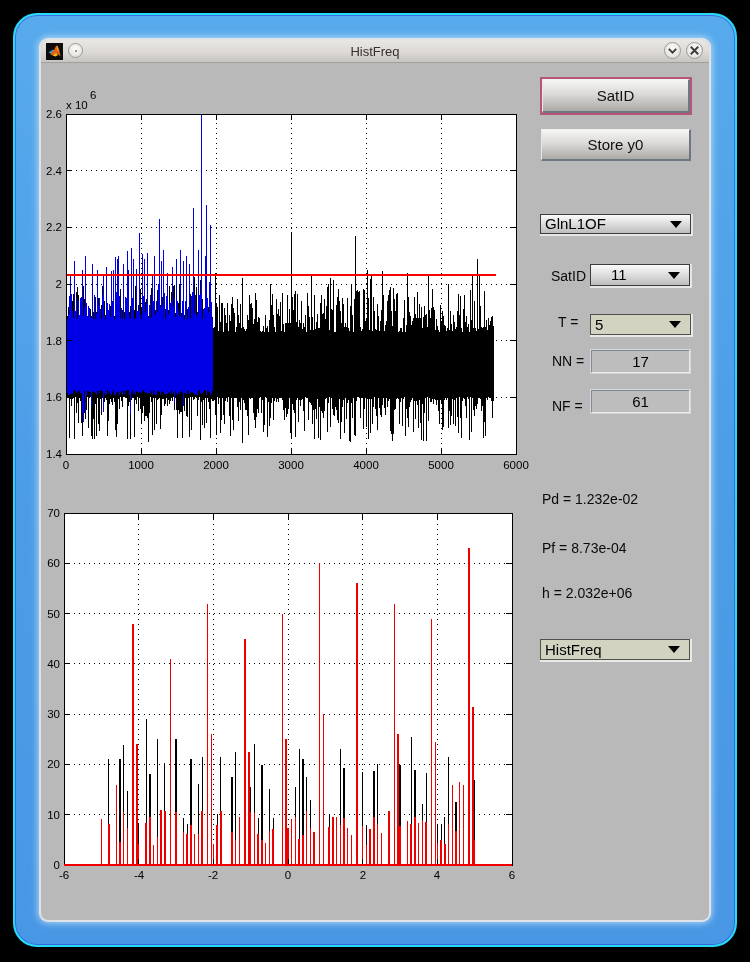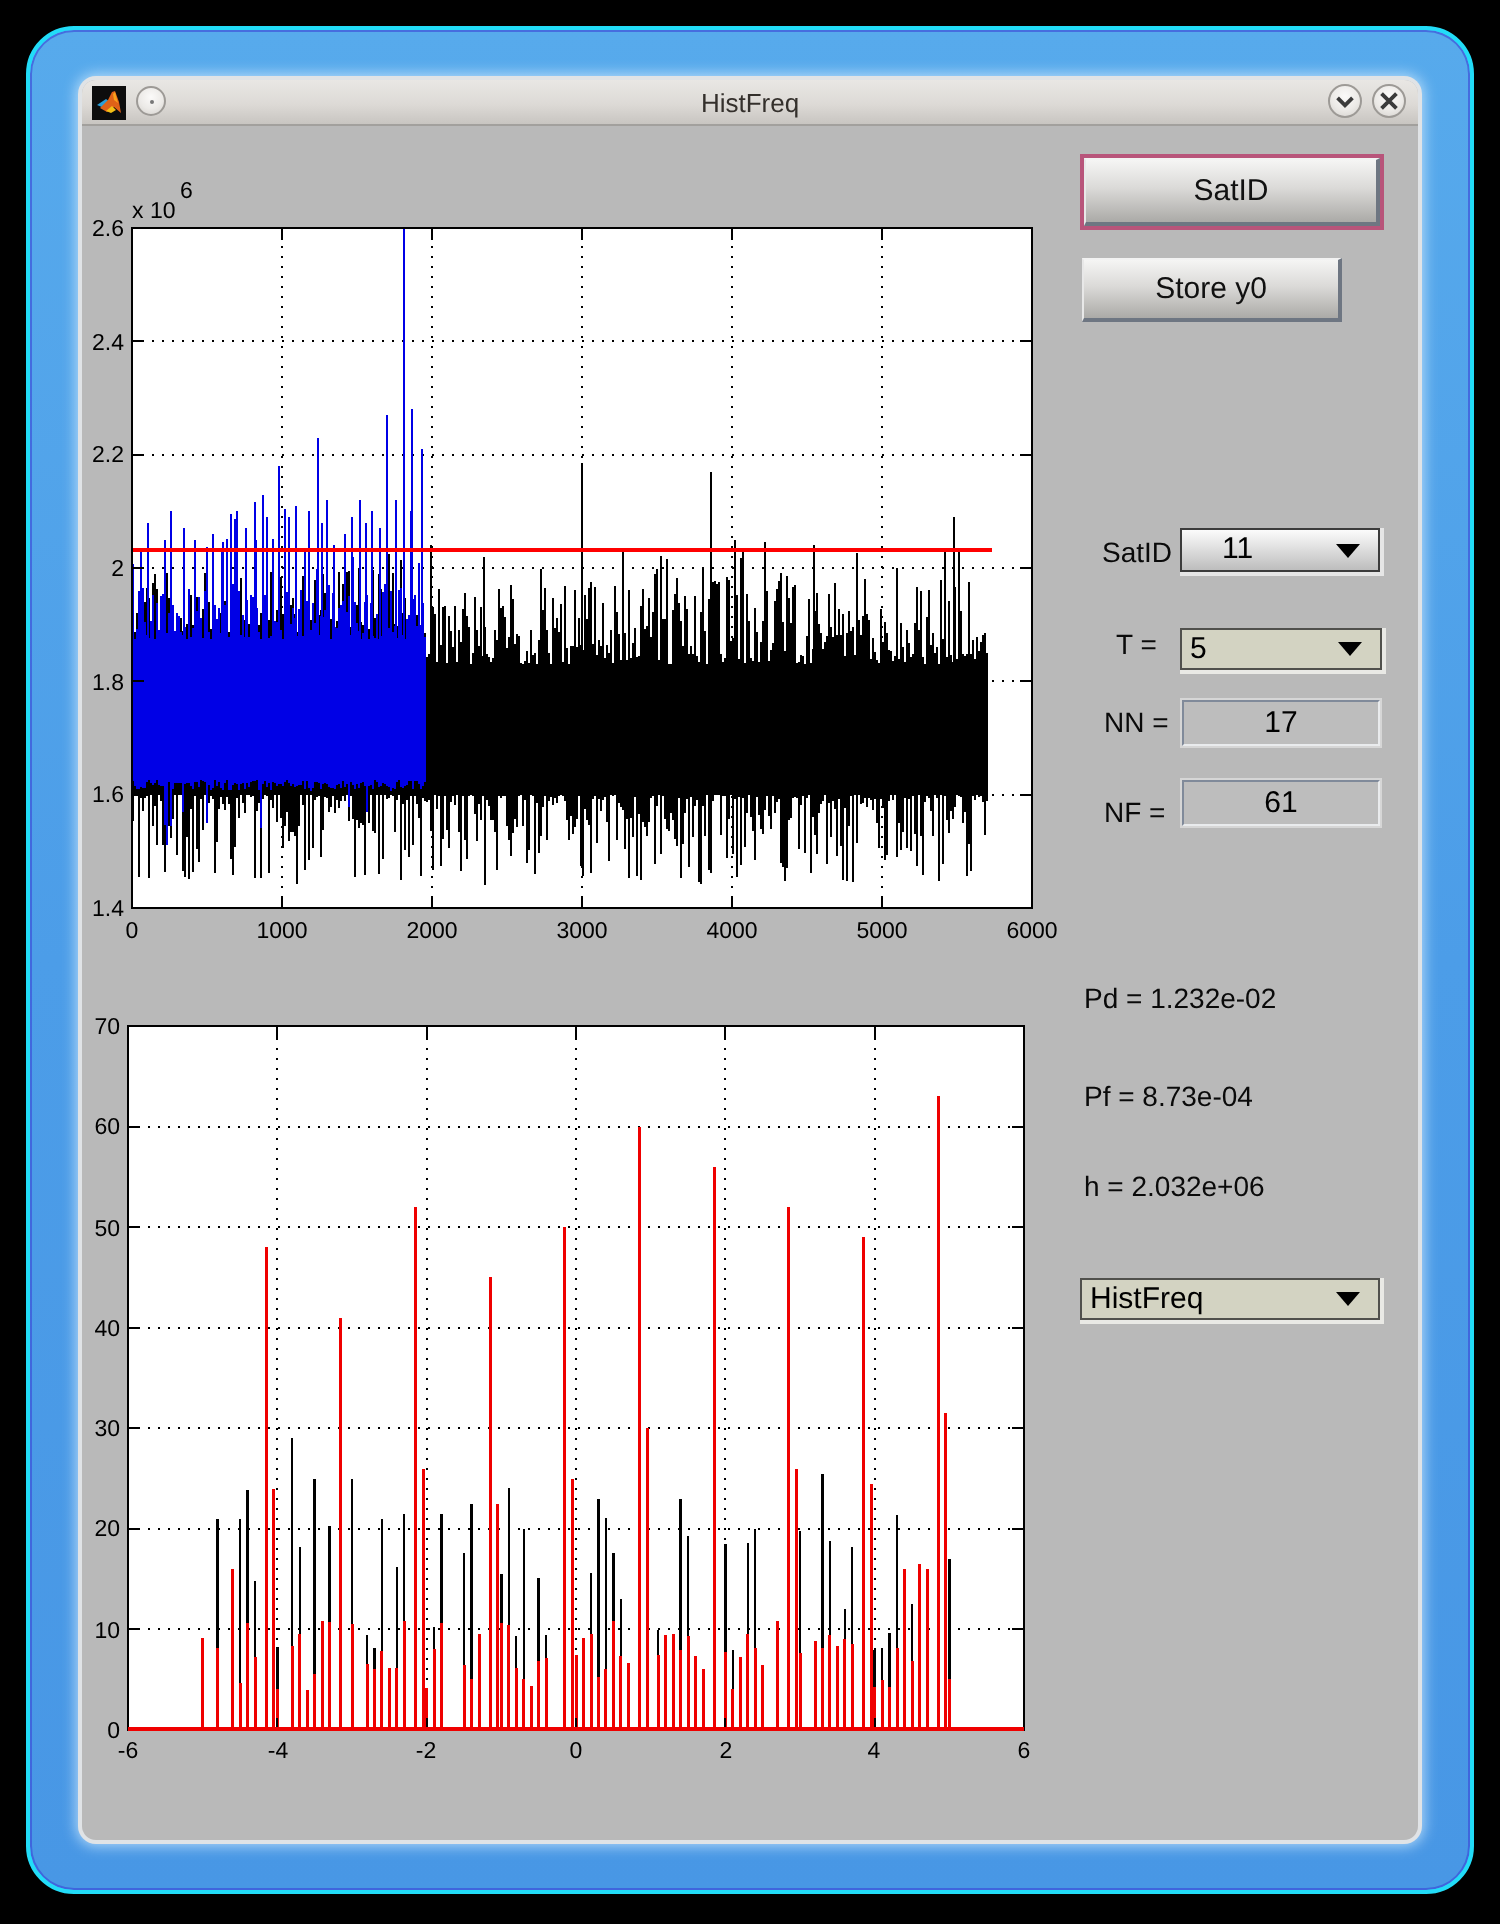--- a/index.html
+++ b/index.html
@@ -94,22 +94,23 @@
       <text x="60" y="819" text-anchor="end">10</text>
       <text x="60" y="768" text-anchor="end">20</text>
       <text x="60" y="718" text-anchor="end">30</text>
       <text x="60" y="668" text-anchor="end">40</text>
       <text x="60" y="618" text-anchor="end">50</text>
       <text x="60" y="567" text-anchor="end">60</text>
       <text x="60" y="517" text-anchor="end">70</text>
   </svg>
 
   <div class="btn" style="left:501px;top:39px;width:148px;height:34px;line-height:32px;outline:2px solid #b8547a;outline-offset:0px">SatID</div>
-  <div class="btn" style="left:500px;top:89px;width:130px;height:32px;line-height:30px">Store y0</div>
+  <div class="btn" style="left:500px;top:89px;width:150px;height:32px;line-height:30px">Store y0</div>
 
+  <div class="pop" style="left:499px;top:174px;width:151px;height:20px;line-height:18px;padding-left:4px">GlnL1OF<div class="tri" style="right:8px;top:6px"></div></div>
 
   <div class="ctl" style="left:510px;top:228px">SatID</div>
   <div class="pop" style="left:549px;top:224px;width:100px;height:22px;line-height:20px;padding-left:20px">11<div class="tri" style="right:9px;top:7px"></div></div>
 
   <div class="ctl" style="left:517px;top:274px">T =</div>
   <div class="popk" style="left:549px;top:274px;width:101px;height:21px;line-height:19px;padding-left:4px">5<div class="tri" style="right:9px;top:6px"></div></div>
 
   <div class="ctl" style="left:511px;top:313px">NN =</div>
   <div class="edit" style="left:550px;top:310px;width:99px;height:23px;line-height:21px">17</div>
 

